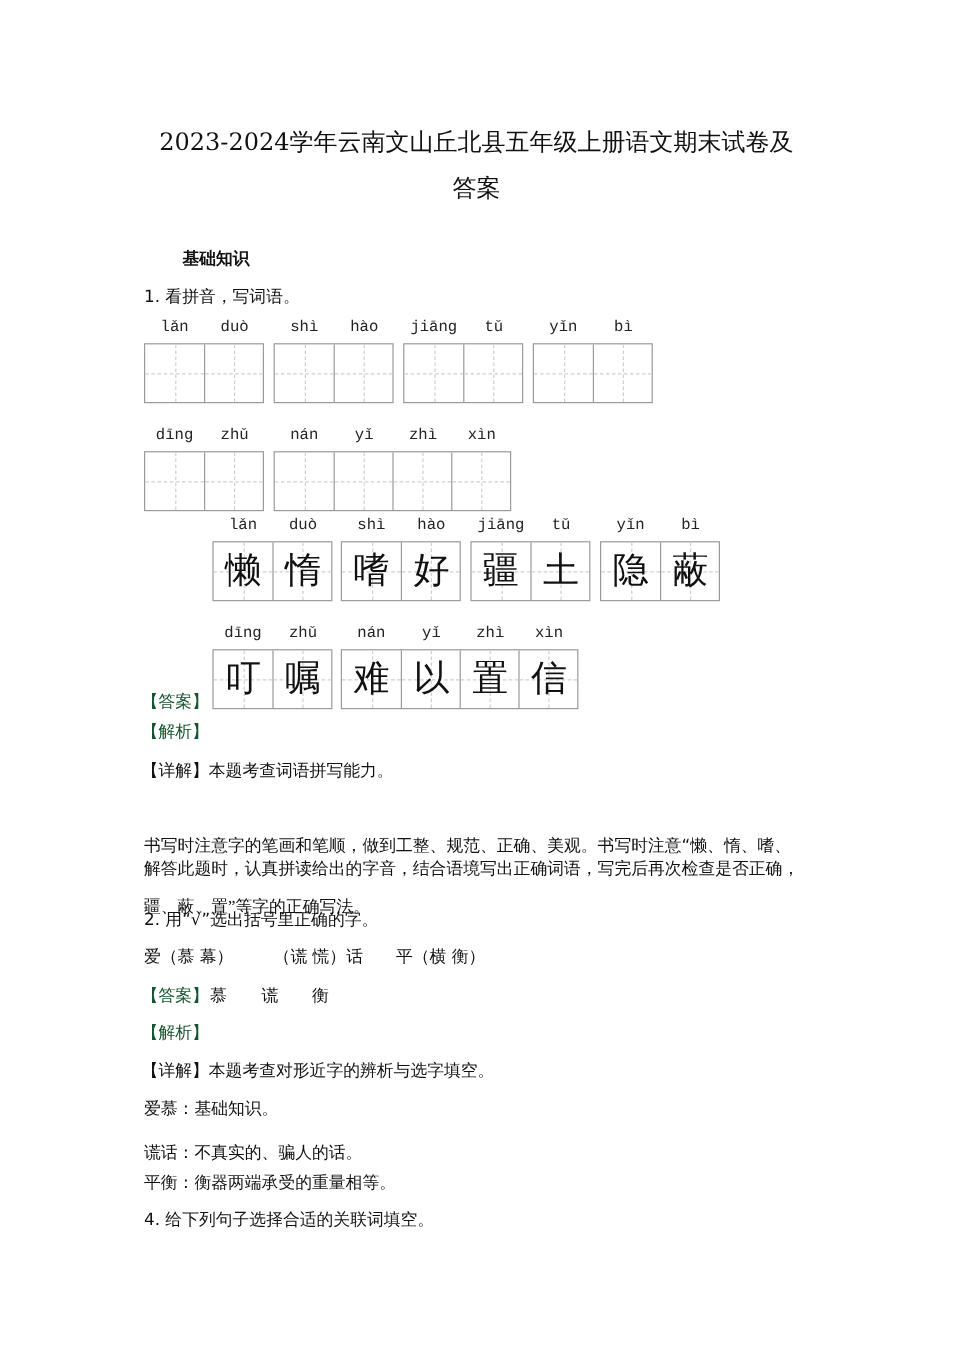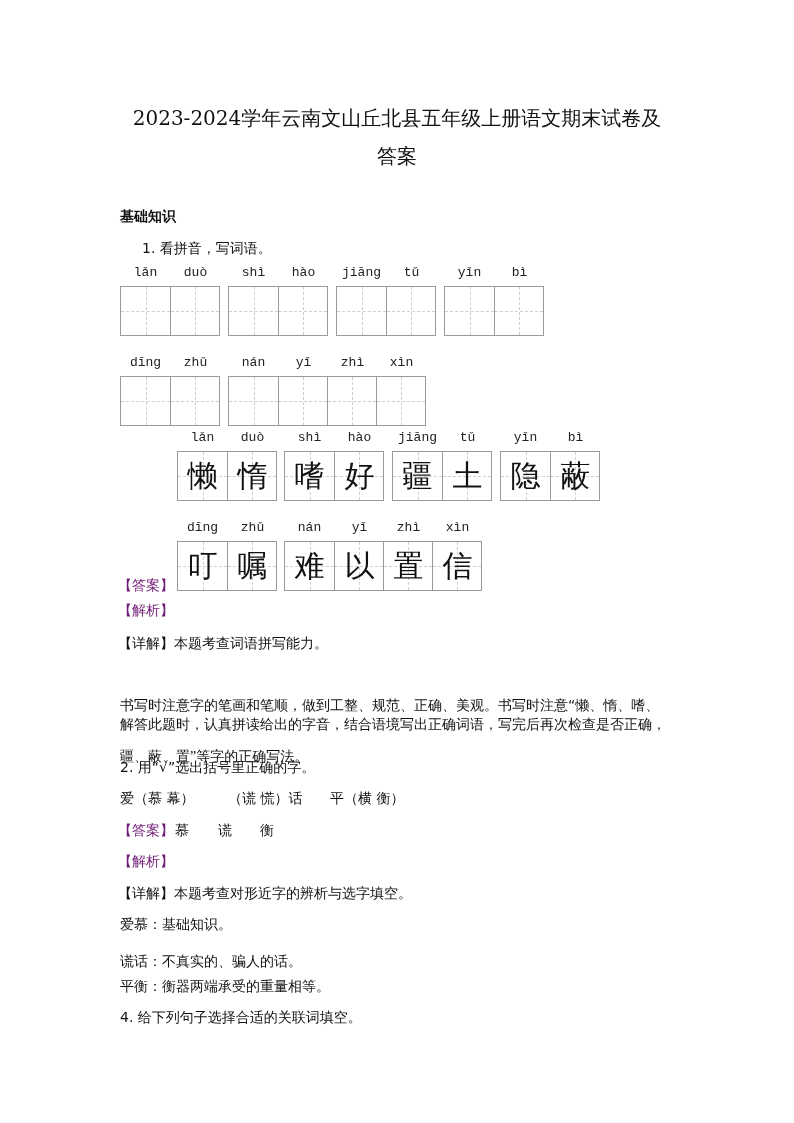--- a/index.html
+++ b/index.html
@@ -2,41 +2,41 @@
 <html><head>
 <meta charset="utf-8">
 <style>
   html, body { margin: 0; padding: 0; background: #ffffff; }
   body { width: 794px; height: 1123px; position: relative; overflow: hidden;
          font-family: "DejaVu Sans", sans-serif; color: #111; }
   .abs { position: absolute; white-space: nowrap; }
   .title { font-family: "DejaVu Serif", serif; font-size: 20px; left: 0; width: 794px; text-align: center; line-height: 24px; }
   .txt { font-size: 14px; line-height: 16px; left: 120px; }
   .bold { font-weight: bold; }
-  .blue { color: #701a75; }
+  .blue { color: #14532d; }
   .group { position: absolute; display: flex; border: 1px solid #9a9a9a; box-sizing: border-box; height: 50px; }
   .cell { position: relative; width: 49px; height: 48px; box-sizing: border-box; }
   .cell + .cell { border-left: 1px solid #9a9a9a; }
   .cell::before { content: ""; position: absolute; left: 50%; top: 0; bottom: 0; border-left: 1px dashed #cfcfcf; }
   .cell::after { content: ""; position: absolute; top: 50%; left: 0; right: 0; border-top: 1px dashed #cfcfcf; }
   .py { position: absolute; top: -22px; left: 0; width: 49px; text-align: center; font-size: 13px; color: #222;
         font-family: Liberation Mono, monospace; }
   .ch { position: absolute; left: 0; top: 0; width: 49px; height: 48px; line-height: 48px; text-align: center;
         font-size: 30px; font-family: "DejaVu Serif", serif; z-index: 2; }
   .ansgroup { height: 50px; }
 </style>
 </head>
 <body>
 
 <div class="abs title" style="top:106px;">2023-2024学年云南文山丘北县五年级上册语文期末试卷及</div>
 <div class="abs title" style="top:144px;">答案</div>
 
-<div class="abs txt bold" style="top:208px;">基础知识</div>
+<div class="abs txt bold" style="top:208px;margin-left:32px;">基础知识</div>
 
-<div class="abs txt" style="top:240px;margin-left:22px;">1. 看拼音，写词语。</div>
+<div class="abs txt" style="top:240px;">1. 看拼音，写词语。</div>
 
 <div>
   <div class="group" style="left:120px; top:286px; width:100px;">
     <div class="cell">
         <span class="py">lǎn</span>
       </div>
     <div class="cell">
         <span class="py">duò</span>
       </div>
   </div>

